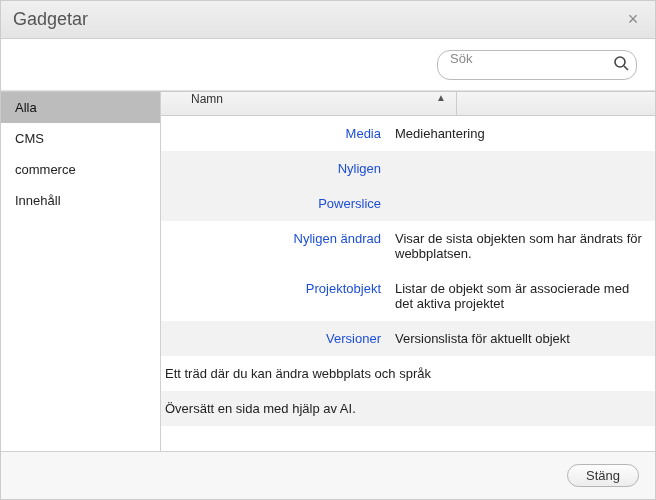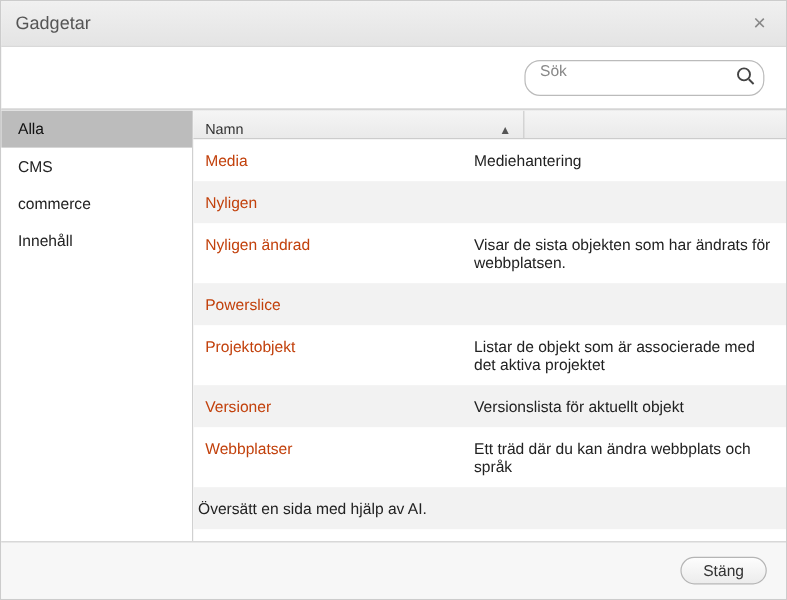--- a/index.html
+++ b/index.html
@@ -1,38 +1,38 @@
 <!DOCTYPE html>
 <html><head>
 <meta charset="utf-8">
 <style>
   * { box-sizing: border-box; margin: 0; padding: 0; }
   html, body { width: 656px; height: 500px; font-family: Arial, Helvetica, sans-serif; font-size: 13px; color: #333; background: #fff; overflow: hidden; }
   .dialog { width: 656px; height: 500px; display: flex; flex-direction: column; border: 1px solid #ccc; }
   .titlebar { background: linear-gradient(#f0f0f0,#e4e4e4); border-bottom: 1px solid #d0d0d0; height: 38px; display: flex; align-items: center; padding: 0 12px; }
-  .titlebar .title { flex: 1; font-size: 15px; color: #555; }
+  .titlebar .title { flex: 1; font-size: 18px; color: #555; }
   .titlebar .close { width: 20px; height: 20px; display: flex; align-items: center; justify-content: center; color: #888; cursor: pointer; font-size: 18px; }
   .searchbar { height: 52px; display: flex; align-items: center; justify-content: flex-end; padding: 0 18px; border-bottom: 1px solid #e0e0e0; }
   .search-wrap { position: relative; width: 200px; }
   .search-input { width: 100%; height: 30px; border: 1px solid #bbb; border-radius: 13px; padding: 0 28px 13px 12px; font-size: 13px; color: #666; outline: none; }
   .search-input::placeholder { color: #888; }
   .search-icon { position: absolute; right: 8px; top: 5px; width: 16px; height: 16px; color: #444; }
   .body { flex: 1; display: flex; border-top: 1px solid #ccc; overflow: hidden; }
   .sidebar { width: 160px; border-right: 1px solid #d0d0d0; background: #fff; }
   .sidebar .cat { padding: 8px 14px; cursor: pointer; color: #222; }
   .sidebar .cat.selected { background: #bcbcbc; color: #111; }
   .main { flex: 1; display: flex; flex-direction: column; overflow: hidden; }
   .listhead { display: flex; background: linear-gradient(#f5f5f5,#eaeaea); border-bottom: 1px solid #ccc; height: 24px; align-items: center; }
-  .listhead .col1 { width: 276px; padding: 0 10px; border-right: 1px solid #ccc; font-size: 12px; color: #333; display: flex; align-items: flex-end; height: 100%; }
+  .listhead .col1 { width: 276px; padding: 0 10px; border-right: 1px solid #ccc; font-size: 12px; color: #333; display: flex; align-items: flex-start; height: 100%; margin-left: 20px; }
   .listhead .col2 { flex: 1; padding: 0 10px; }
   .sort-icon { margin-left: auto; font-size: 10px; color: #555; }
   .scroll { flex: 1; overflow-y: scroll; scrollbar-width: thin; }
   .row { display: flex; padding: 10px 0 10px 0; }
   .row.alt { background: #f2f2f2; }
-  .row .c1 { width: 230px; padding: 0 10px; color: #c2410c; position: relative; }
+  .row .c1 { width: 230px; padding: 0 10px; color: #1d4ed8; position: relative; text-align: right; }
   .row .c2 { flex: 1; padding: 0 10px 0 4px; color: #222; }
   .underline { position: absolute; left: 6px; bottom: -4px; width: 200px; height: 6px; }
   .footer { height: 48px; display: flex; align-items: center; justify-content: flex-end; padding: 0 16px; border-top: 1px solid #d0d0d0; background: #f7f7f7; }
   .btn { background: linear-gradient(#fdfdfd,#ececec); border: 1px solid #b5b5b5; border-radius: 12px; padding: 3px 18px; font-size: 13px; color: #333; cursor: pointer; }
   
   .scroll::-webkit-scrollbar { width: 14px; }
   .scroll::-webkit-scrollbar-track { background: #f0f0f0; }
   .scroll::-webkit-scrollbar-thumb { background: #c2c2c2; border: 1px solid #aaa; }
 </style>
 </head>
@@ -72,38 +72,37 @@
       </div>
 
       <div class="scroll">
         <div class="row">
           <div class="c1">Media</div>
           <div class="c2">Mediehantering</div>
         </div>
         <div class="row alt">
           <div class="c1">Nyligen</div>
         </div>
+        <div class="row alt">
+          <div class="c1">Powerslice</div>
+          <div class="c2"></div>
+        </div>
         <div class="row">
           <div class="c1">Nyligen ändrad</div>
           <div class="c2">Visar de sista objekten som har ändrats för webbplatsen.</div>
-        </div>
-        <div class="row alt">
-          <div class="c1">Powerslice</div>
-          <div class="c2"></div>
         </div>
         <div class="row">
           <div class="c1">Projektobjekt</div>
           <div class="c2">Listar de objekt som är associerade med det aktiva projektet</div>
         </div>
         <div class="row alt">
           <div class="c1">Versioner</div>
           <div class="c2">Versionslista för aktuellt objekt</div>
         </div>
         <div class="row">
-          <div class="c1">Webbplatser</div>
           <div class="c2">Ett träd där du kan ändra webbplats och språk</div>
         </div>
         <div class="row alt">
           <div class="c2">Översätt en sida med hjälp av AI.</div>
         </div>
       </div>
     </div>
   </div>
 
   <div class="footer">

